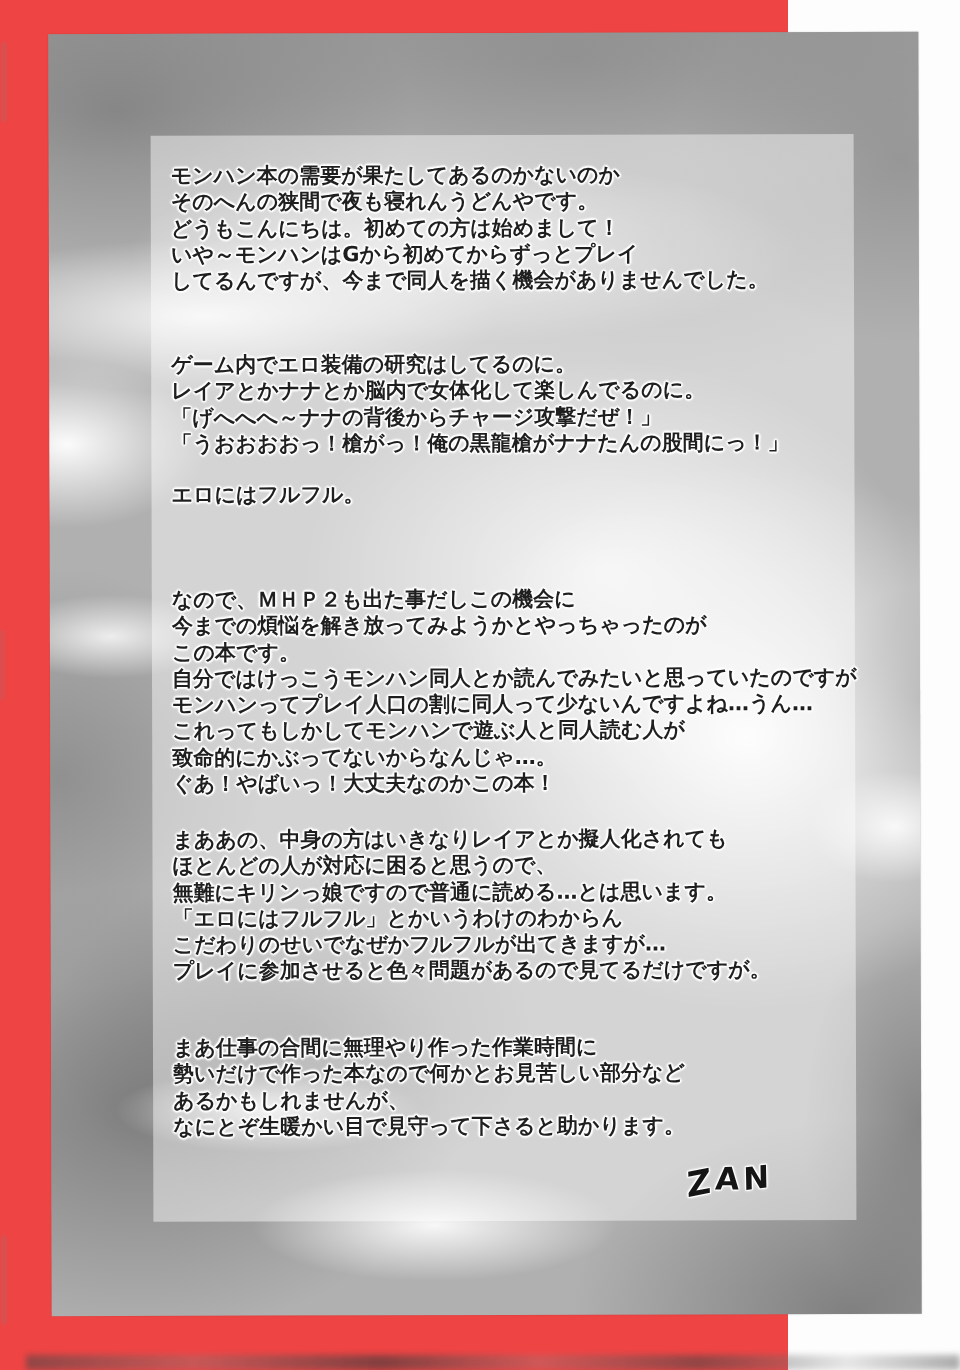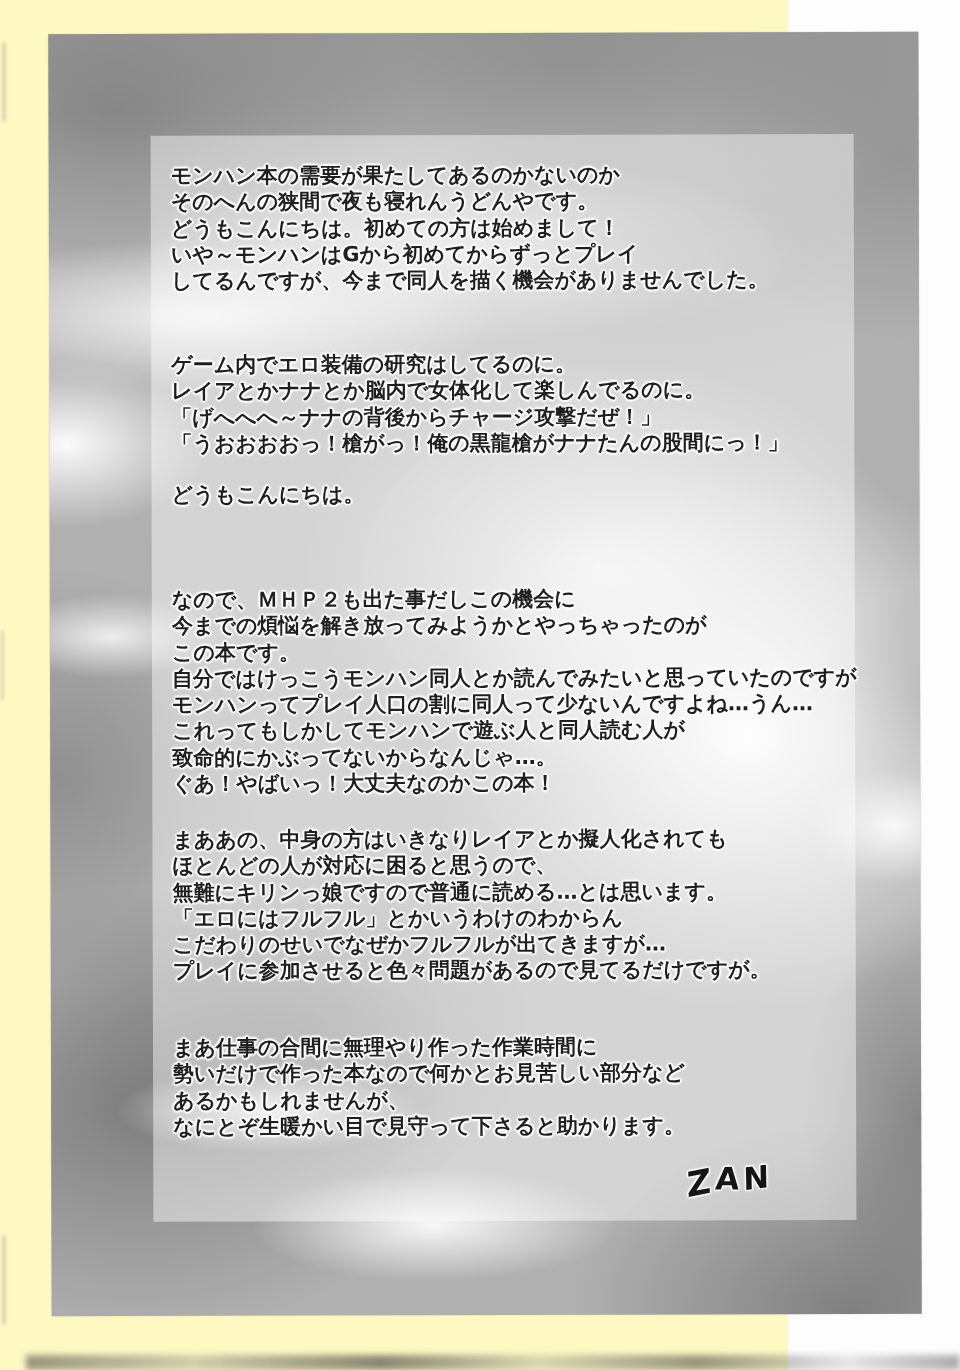--- a/index.html
+++ b/index.html
@@ -3,21 +3,21 @@
 <meta charset="utf-8">
 <style>
   html,body{margin:0;padding:0;}
   body{
     width:960px;height:1370px;
     background:#fdfdfd;
     overflow:hidden;
     position:relative;
     font-family:"DejaVu Sans","Liberation Sans",sans-serif;
   }
-  .canvas{position:absolute;inset:0;width:788px;height:1370px;background:#fef9c3;}
+  .canvas{position:absolute;inset:0;width:788px;height:1370px;background:#ef4444;}
 
   
   .page{
     position:absolute;left:50px;top:33px;width:870px;height:1282px;
     background-color:#b0b0b0;
     background-image:
       radial-gradient(ellipse 200px 120px at 2% 32%,  rgba(255,255,255,.95), rgba(255,255,255,0) 70%),
       radial-gradient(ellipse 420px 110px at 18% 22%, rgba(255,255,255,.85), rgba(255,255,255,0) 70%),
       radial-gradient(ellipse 480px 130px at 48% 17%, rgba(255,255,255,.70), rgba(255,255,255,0) 70%),
       radial-gradient(ellipse 470px 400px at 80% 55%, rgba(255,255,255,.95), rgba(255,255,255,0) 68%),
@@ -111,21 +111,21 @@
       </div>
 
       <div class="para p2">
         <div>ゲーム内でエロ装備の研究はしてるのに。</div>
         <div>レイアとかナナとか脳内で女体化して楽しんでるのに。</div>
         <div>「げへへへ～ナナの背後からチャージ攻撃だぜ！」</div>
         <div>「うおおおおっ！槍がっ！俺の黒龍槍がナナたんの股間にっ！」</div>
       </div>
 
       <div class="para p3">
-        <div>どうもこんにちは。</div>
+        <div>エロにはフルフル。</div>
       </div>
 
       <div class="para p4">
         <div>なので、ＭＨＰ２も出た事だしこの機会に</div>
         <div>今までの煩悩を解き放ってみようかとやっちゃったのが</div>
         <div>この本です。</div>
         <div>自分ではけっこうモンハン同人とか読んでみたいと思っていたのですが</div>
         <div>モンハンってプレイ人口の割に同人って少ないんですよね…うん…</div>
         <div>これってもしかしてモンハンで遊ぶ人と同人読む人が</div>
         <div>致命的にかぶってないからなんじゃ…。</div>

